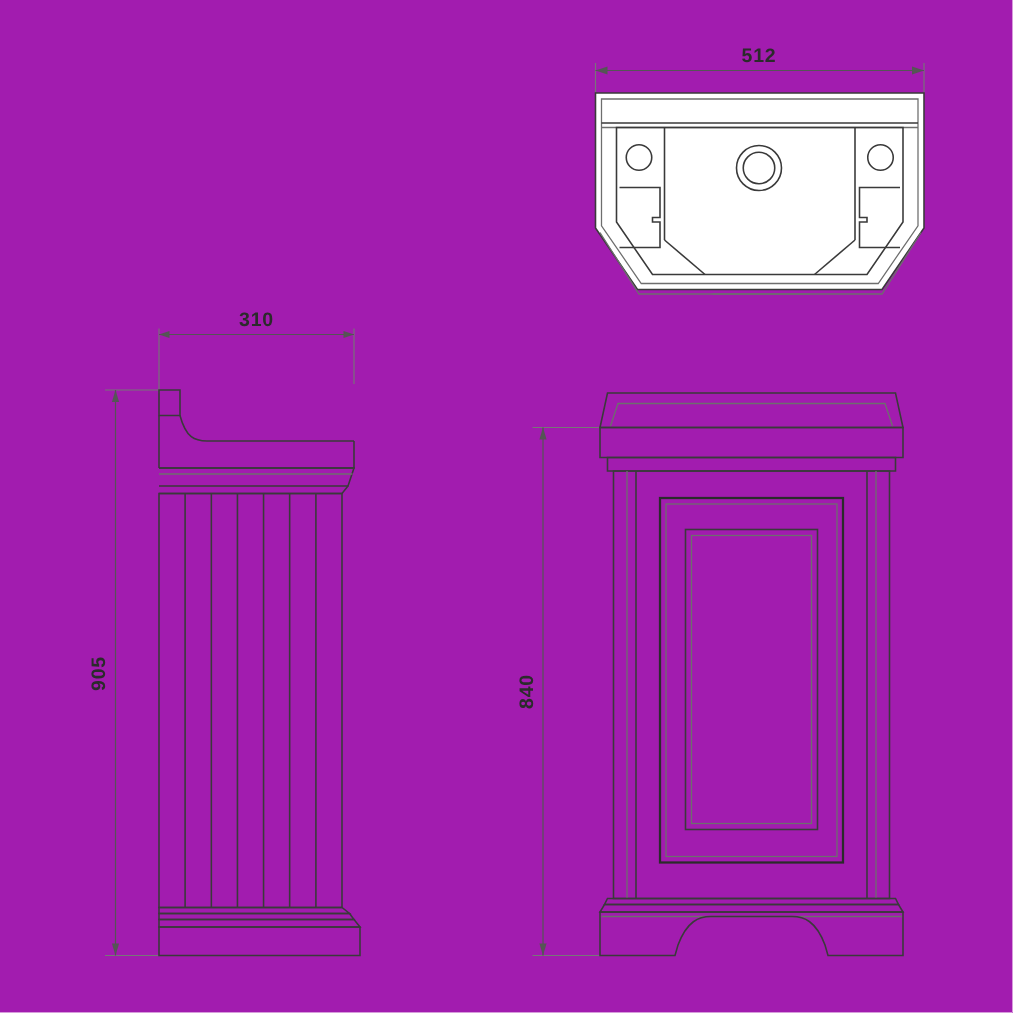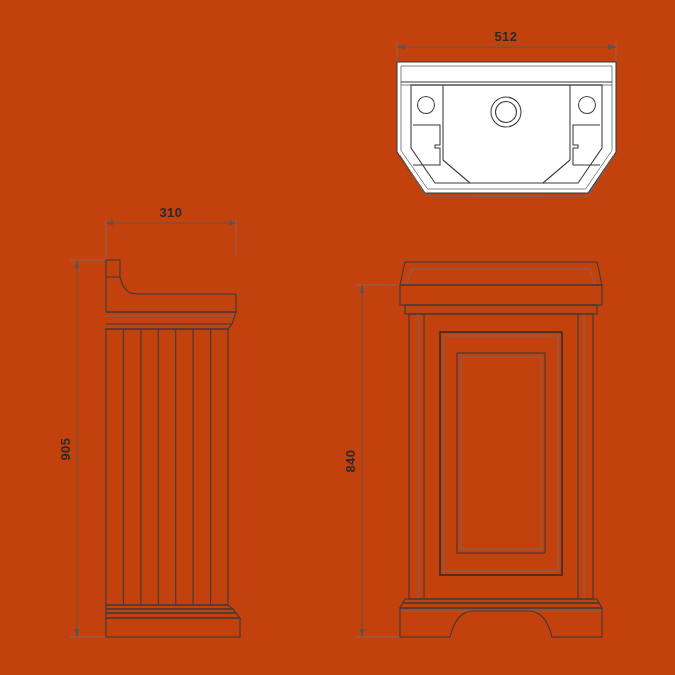--- a/index.html
+++ b/index.html
@@ -10,21 +10,21 @@
   body {
     width: 675px;
     height: 675px;
     font-family: "Liberation Sans", sans-serif;
     overflow: hidden;
   }
   #drawing-root {
     position: relative;
     width: 675px;
     height: 675px;
-    background: #c2410c;
+    background: #a21caf;
   }
   svg.tech-drawing {
     display: block;
     width: 675px;
     height: 675px;
   }
   .obj-line {
     fill: none;
     stroke: #3a3a3a;
     stroke-width: 1.05;

